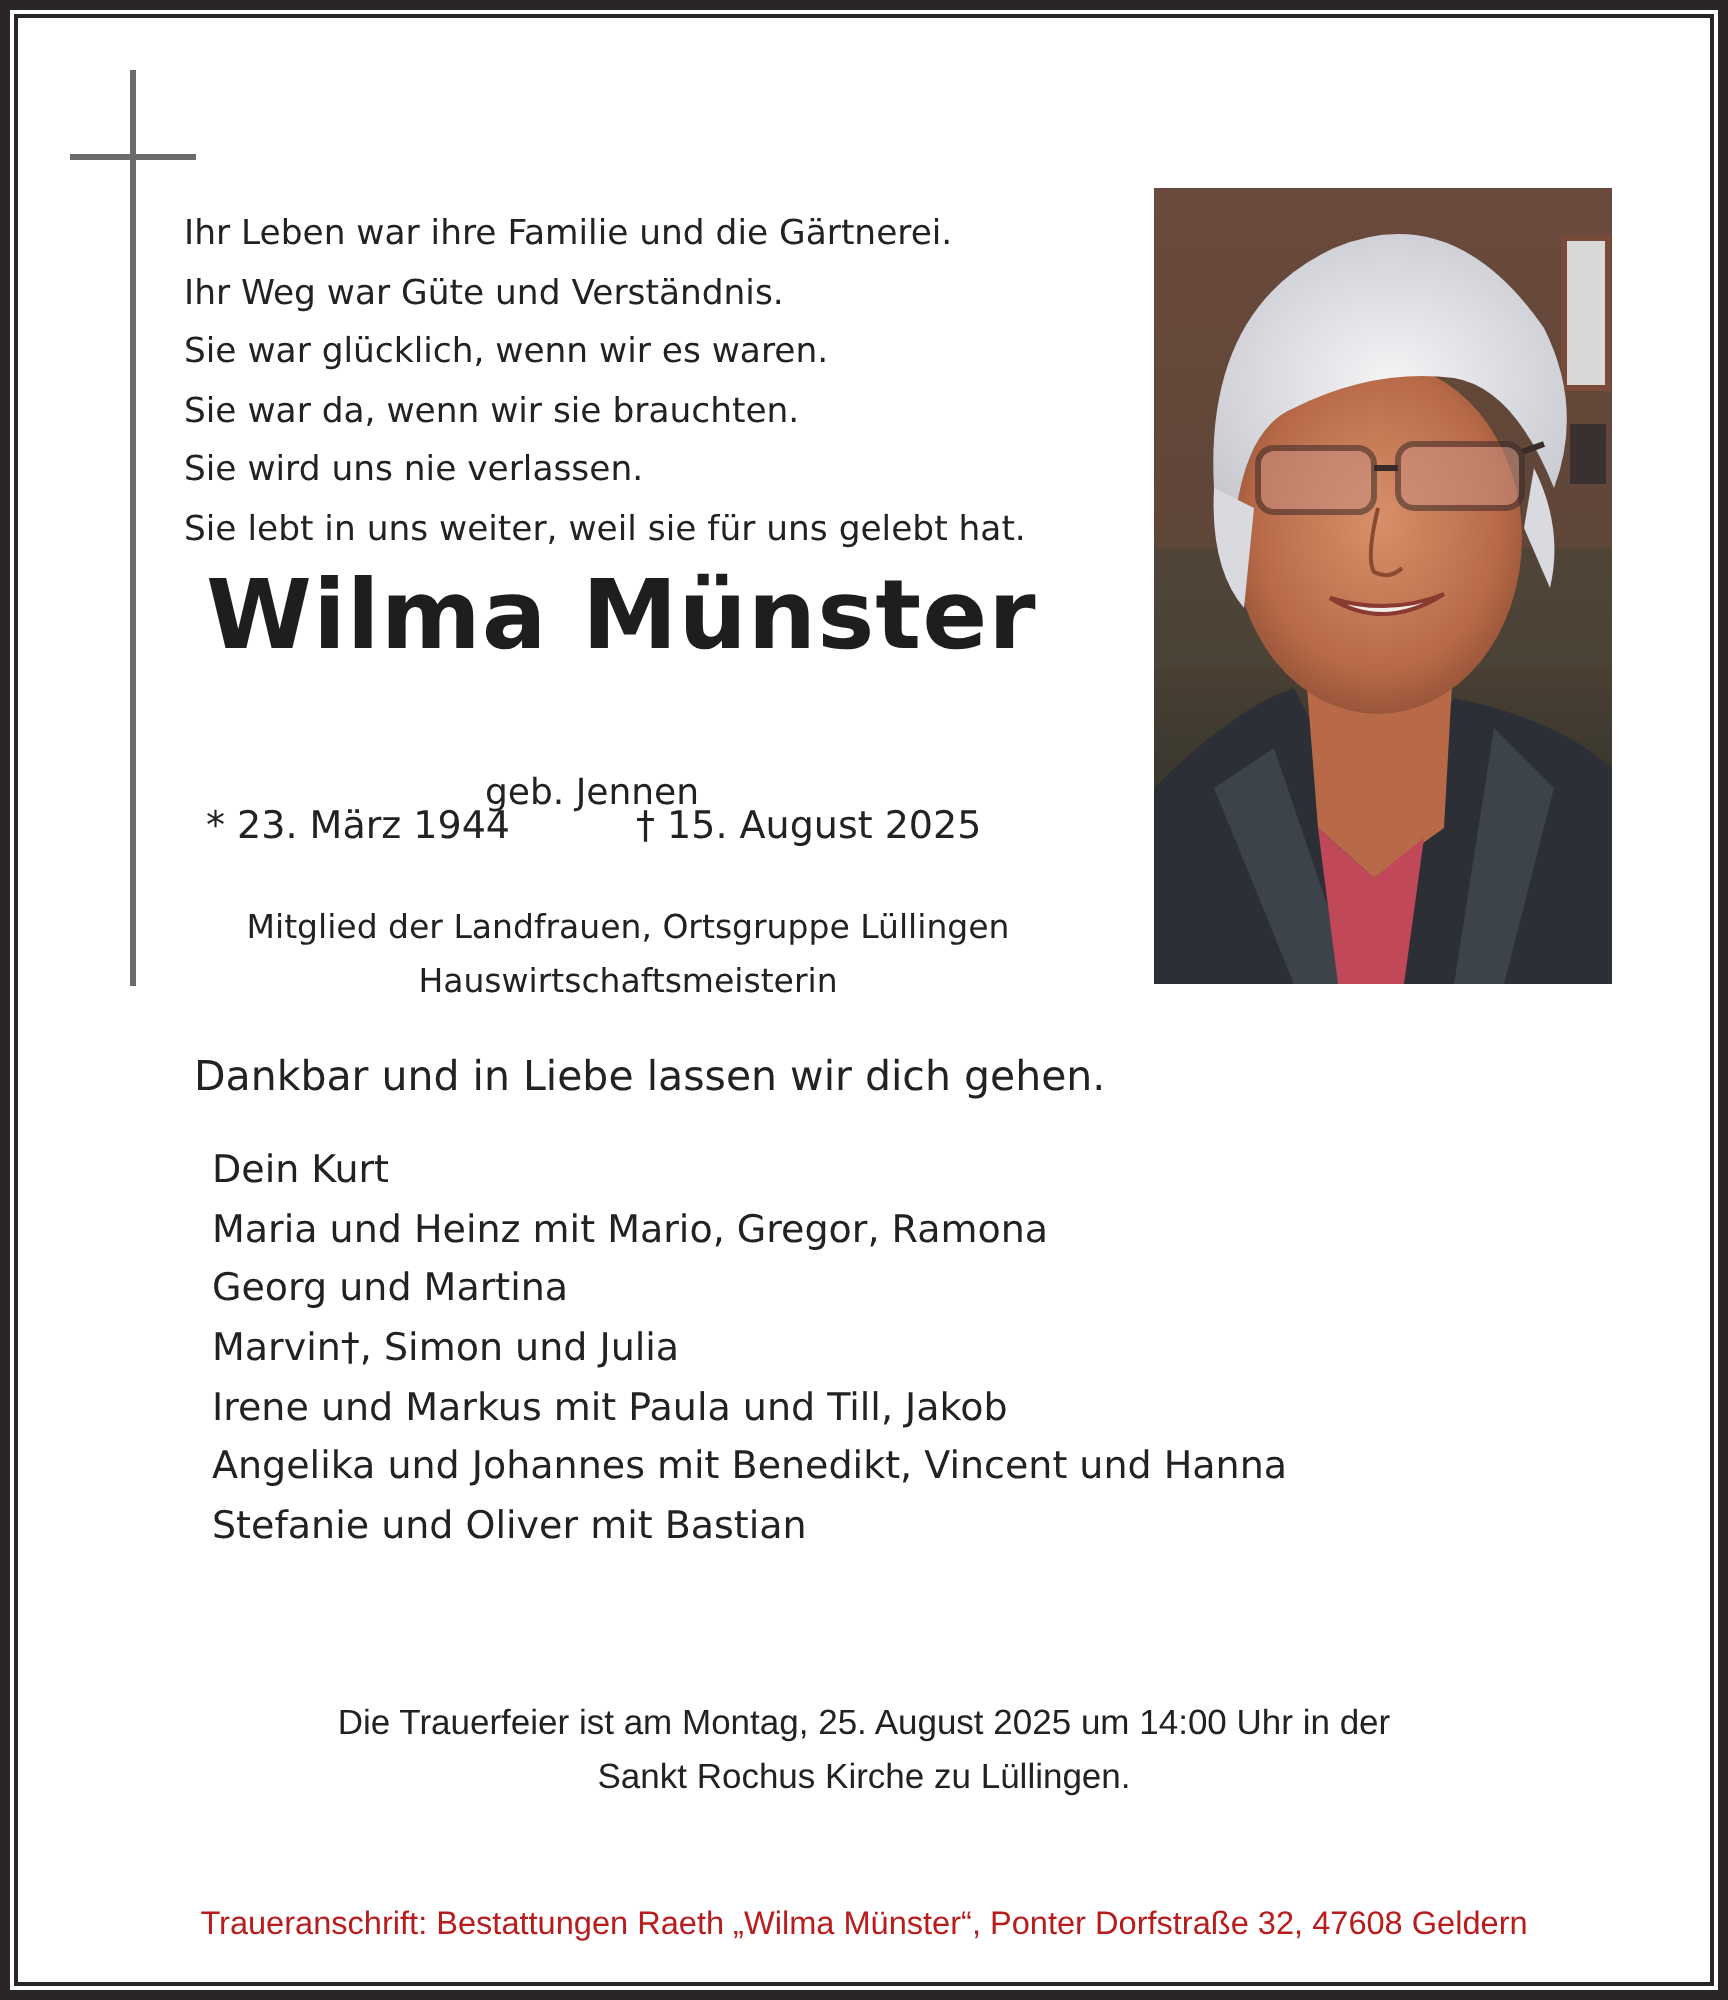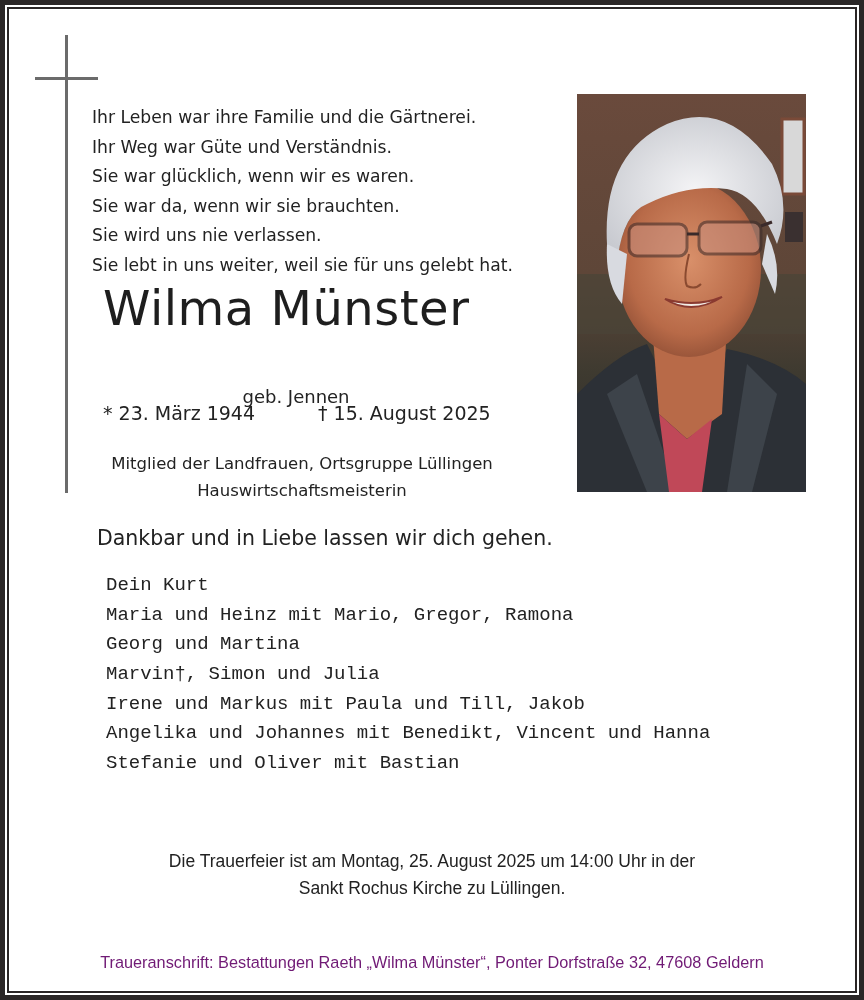--- a/index.html
+++ b/index.html
@@ -6,31 +6,31 @@
   body { width:864px; height:1000px; position:relative; overflow:hidden;
          font-family:"DejaVu Sans", "Liberation Sans", sans-serif; color:#1f1f1f; }
   .frame-outer { position:absolute; left:0; top:0; width:864px; height:1000px;
                  box-sizing:border-box; border:5px solid #2a2626; }
   .frame-inner { position:absolute; left:7px; top:7px; right:7px; bottom:7px;
                  border:2px solid #2a2626; background:#fff; }
   .cross-v { position:absolute; left:65px; top:35px; width:3px; height:458px; background:#6b6b6b; }
   .cross-h { position:absolute; left:35px; top:77px; width:63px; height:3px; background:#6b6b6b; }
   .verse { position:absolute; left:92px; top:103px; font-size:17.2px; line-height:29.6px; color:#222; white-space:nowrap; }
   .verse div { height:29.6px; }
-  .name { position:absolute; left:103px; top:280px; font-size:48px; letter-spacing:0.5px; color:#1e1e1e; white-space:nowrap; font-weight:normal; }
+  .name { position:absolute; left:103px; top:280px; font-size:48px; letter-spacing:0.5px; color:#1e1e1e; white-space:nowrap; font-weight:bold; }
   .maiden { position:absolute; left:0; top:358px; width:592px; text-align:center; font-size:18px; color:#222;margin-top:28px; }
   .born { position:absolute; left:103px; top:402px; font-size:19px; color:#222; white-space:nowrap; }
   .died { position:absolute; left:318px; top:402px; font-size:19px; color:#222; white-space:nowrap; }
-  .affil { position:absolute; left:0; top:450px; width:604px; text-align:center; font-size:16.5px; line-height:27px; color:#222; }
+  .affil { position:absolute; left:0; top:450px; width:604px; text-align:center; font-size:16.5px; line-height:27px; color:#222;padding-left:12px; }
   .photo { position:absolute; left:577px; top:94px; width:229px; height:398px; overflow:hidden; background:#5a4a40; }
   .thanks { position:absolute; left:97px; top:526px; font-size:20.5px; color:#222; white-space:nowrap; }
   .mourners { position:absolute; left:106px; top:571px; font-size:19px; line-height:29.7px; color:#222; white-space:nowrap; }
-  .mourners div { height:29.7px;font-family:Liberation Mono, monospace; }
+  .mourners div { height:29.7px; }
   .service { position:absolute; left:0; top:848px; width:864px; text-align:center; font-family:"Liberation Sans", sans-serif; font-size:17.5px; line-height:27px; color:#222; }
-  .address { position:absolute; left:0; top:953px; width:864px; text-align:center; font-family:"Liberation Sans", sans-serif; font-size:16.3px; color:#701a75; white-space:nowrap; }
+  .address { position:absolute; left:0; top:953px; width:864px; text-align:center; font-family:"Liberation Sans", sans-serif; font-size:16.3px; color:#b91c1c; white-space:nowrap; }
 </style>
 </head>
 <body>
 
 <div class="frame-outer"></div>
 <div class="frame-inner"></div>
 
 <div>
   <div class="cross-v"></div>
   <div class="cross-h"></div>

